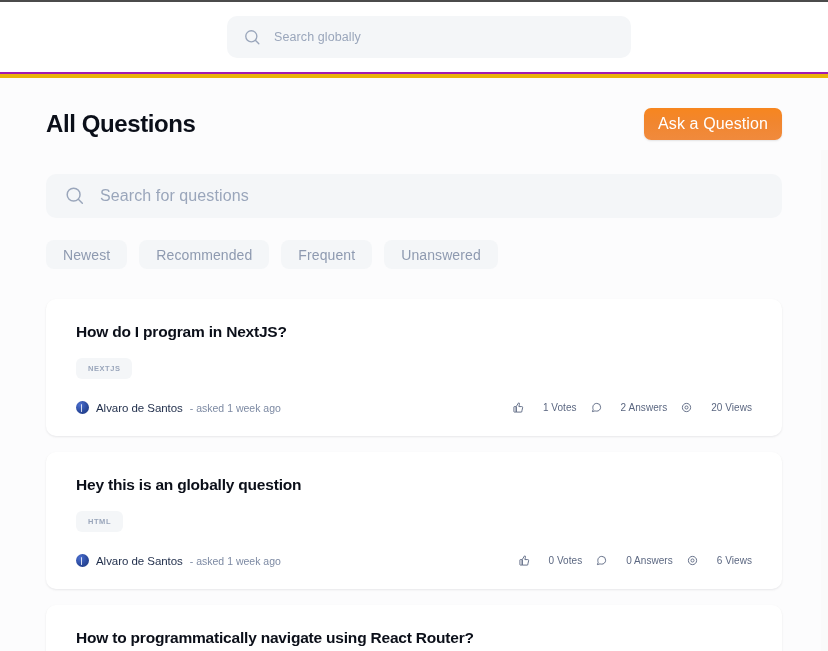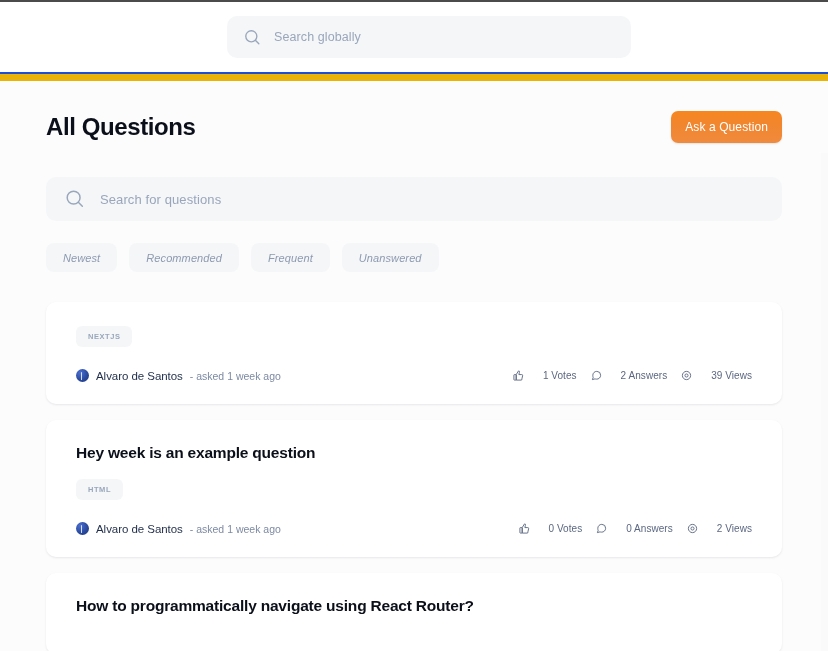--- a/index.html
+++ b/index.html
@@ -16,21 +16,21 @@
     color: #0f172a;
     -webkit-font-smoothing: antialiased;
   }
 
   
   #page {
     position: relative;
     width: 828px;
     height: 651px;
     border-top: 2px solid #4b4b4b;
-    background: #1d4ed8;
+    background: #a21caf;
     overflow: hidden;
   }
 
   
   .topbar {
     height: 70px;
     background: #ffffff;
     display: flex;
     align-items: center;
     justify-content: center;
@@ -65,21 +65,21 @@
   .search-icon svg { display: block; }
 
   
   .content {
     position: absolute;
     top: 72px;
     left: 0;
     right: 0;
     bottom: 0;
     background: #fcfcfd;
-    border-top: 7px solid #eab308;
+    border-top: 4px solid #eab308;
     overflow: hidden;
   }
 
   .inner {
     padding: 26px 46px 0 46px;
     width: 828px;
   }
 
   
   .heading-row {
@@ -93,21 +93,21 @@
   .page-title {
     font-size: 24px;
     font-weight: 700;
     letter-spacing: -0.4px;
     color: #0b0f19;
   }
 
   .ask-btn {
     background: linear-gradient(180deg, #f7861f 0%, #f1862f 45%, #f08a3d 100%);
     color: #ffffff;
-    font-size: 12px;
+    font-size: 16px;
     border: none;
     border-radius: 7px;
     padding: 0 14px;
     height: 32px;
     min-width: 88px;
     cursor: pointer;
     font-family: inherit;
     letter-spacing: 0.1px;
     box-shadow: 0 1px 2px rgba(0,0,0,0.10);
   }
@@ -118,44 +118,43 @@
     background: #f4f6f8;
     border-radius: 10px;
     display: flex;
     align-items: center;
     padding: 0 18px;
     gap: 14px;
     margin-bottom: 22px;
   }
 
   .local-search .ph {
-    font-size: 13px;
+    font-size: 16px;
     color: #9aa6bb;
     letter-spacing: 0.1px;
   }
 
   
   .filters {
     display: flex;
     gap: 12px;
     margin-bottom: 30px;
   }
 
   .filter-pill {
     background: #f4f6f8;
     border: none;
     border-radius: 8px;
     height: 29px;
     padding: 0 17px;
-    font-size: 11px;
+    font-size: 14px;
     color: #8e9ab0;
     font-family: inherit;
     cursor: pointer;
     letter-spacing: 0.1px;
-    font-style: italic;
   }
 
   
   .cards { display: flex; flex-direction: column; gap: 16px; }
 
   .q-card {
     background: #ffffff;
     border-radius: 10px;
     padding: 24px 30px 22px 30px;
     box-shadow: 0 1px 3px rgba(16,24,40,0.055),
@@ -281,20 +280,21 @@
       <div class="filters">
         <button class="filter-pill">Newest</button>
         <button class="filter-pill">Recommended</button>
         <button class="filter-pill">Frequent</button>
         <button class="filter-pill">Unanswered</button>
       </div>
 
       <div class="cards">
 
         <div class="q-card">
+          <div class="q-title">How do I program in NextJS?</div>
           <div class="q-tags">
             <span class="tag">NEXTJS</span>
           </div>
           <div class="q-footer">
             <div class="author">
               <span class="avatar"></span>
               <span class="author-name">Alvaro de Santos</span>
               <span class="asked">- asked 1 week ago</span>
             </div>
             <div class="stats">
@@ -315,28 +315,28 @@
                 </span>
                 <span>2 Answers</span>
               </span>
               <span class="stat">
                 <span>
                   <svg width="11" height="11" viewBox="0 0 24 24" fill="none" stroke="#5b6781" stroke-width="2">
                     <circle cx="12" cy="12" r="9"></circle>
                     <circle cx="12" cy="12" r="3.4"></circle>
                   </svg>
                 </span>
-                <span>39 Views</span>
+                <span>20 Views</span>
               </span>
             </div>
           </div>
         </div>
 
         <div class="q-card">
-          <div class="q-title">Hey week is an example question</div>
+          <div class="q-title">Hey this is an globally question</div>
           <div class="q-tags">
             <span class="tag">HTML</span>
           </div>
           <div class="q-footer">
             <div class="author">
               <span class="avatar"></span>
               <span class="author-name">Alvaro de Santos</span>
               <span class="asked">- asked 1 week ago</span>
             </div>
             <div class="stats">
@@ -357,21 +357,21 @@
                 </span>
                 <span>0 Answers</span>
               </span>
               <span class="stat">
                 <span>
                   <svg width="11" height="11" viewBox="0 0 24 24" fill="none" stroke="#5b6781" stroke-width="2">
                     <circle cx="12" cy="12" r="9"></circle>
                     <circle cx="12" cy="12" r="3.4"></circle>
                   </svg>
                 </span>
-                <span>2 Views</span>
+                <span>6 Views</span>
               </span>
             </div>
           </div>
         </div>
 
         <div class="q-card">
           <div class="q-title">How to programmatically navigate using React Router?</div>
 
         </div>
 

